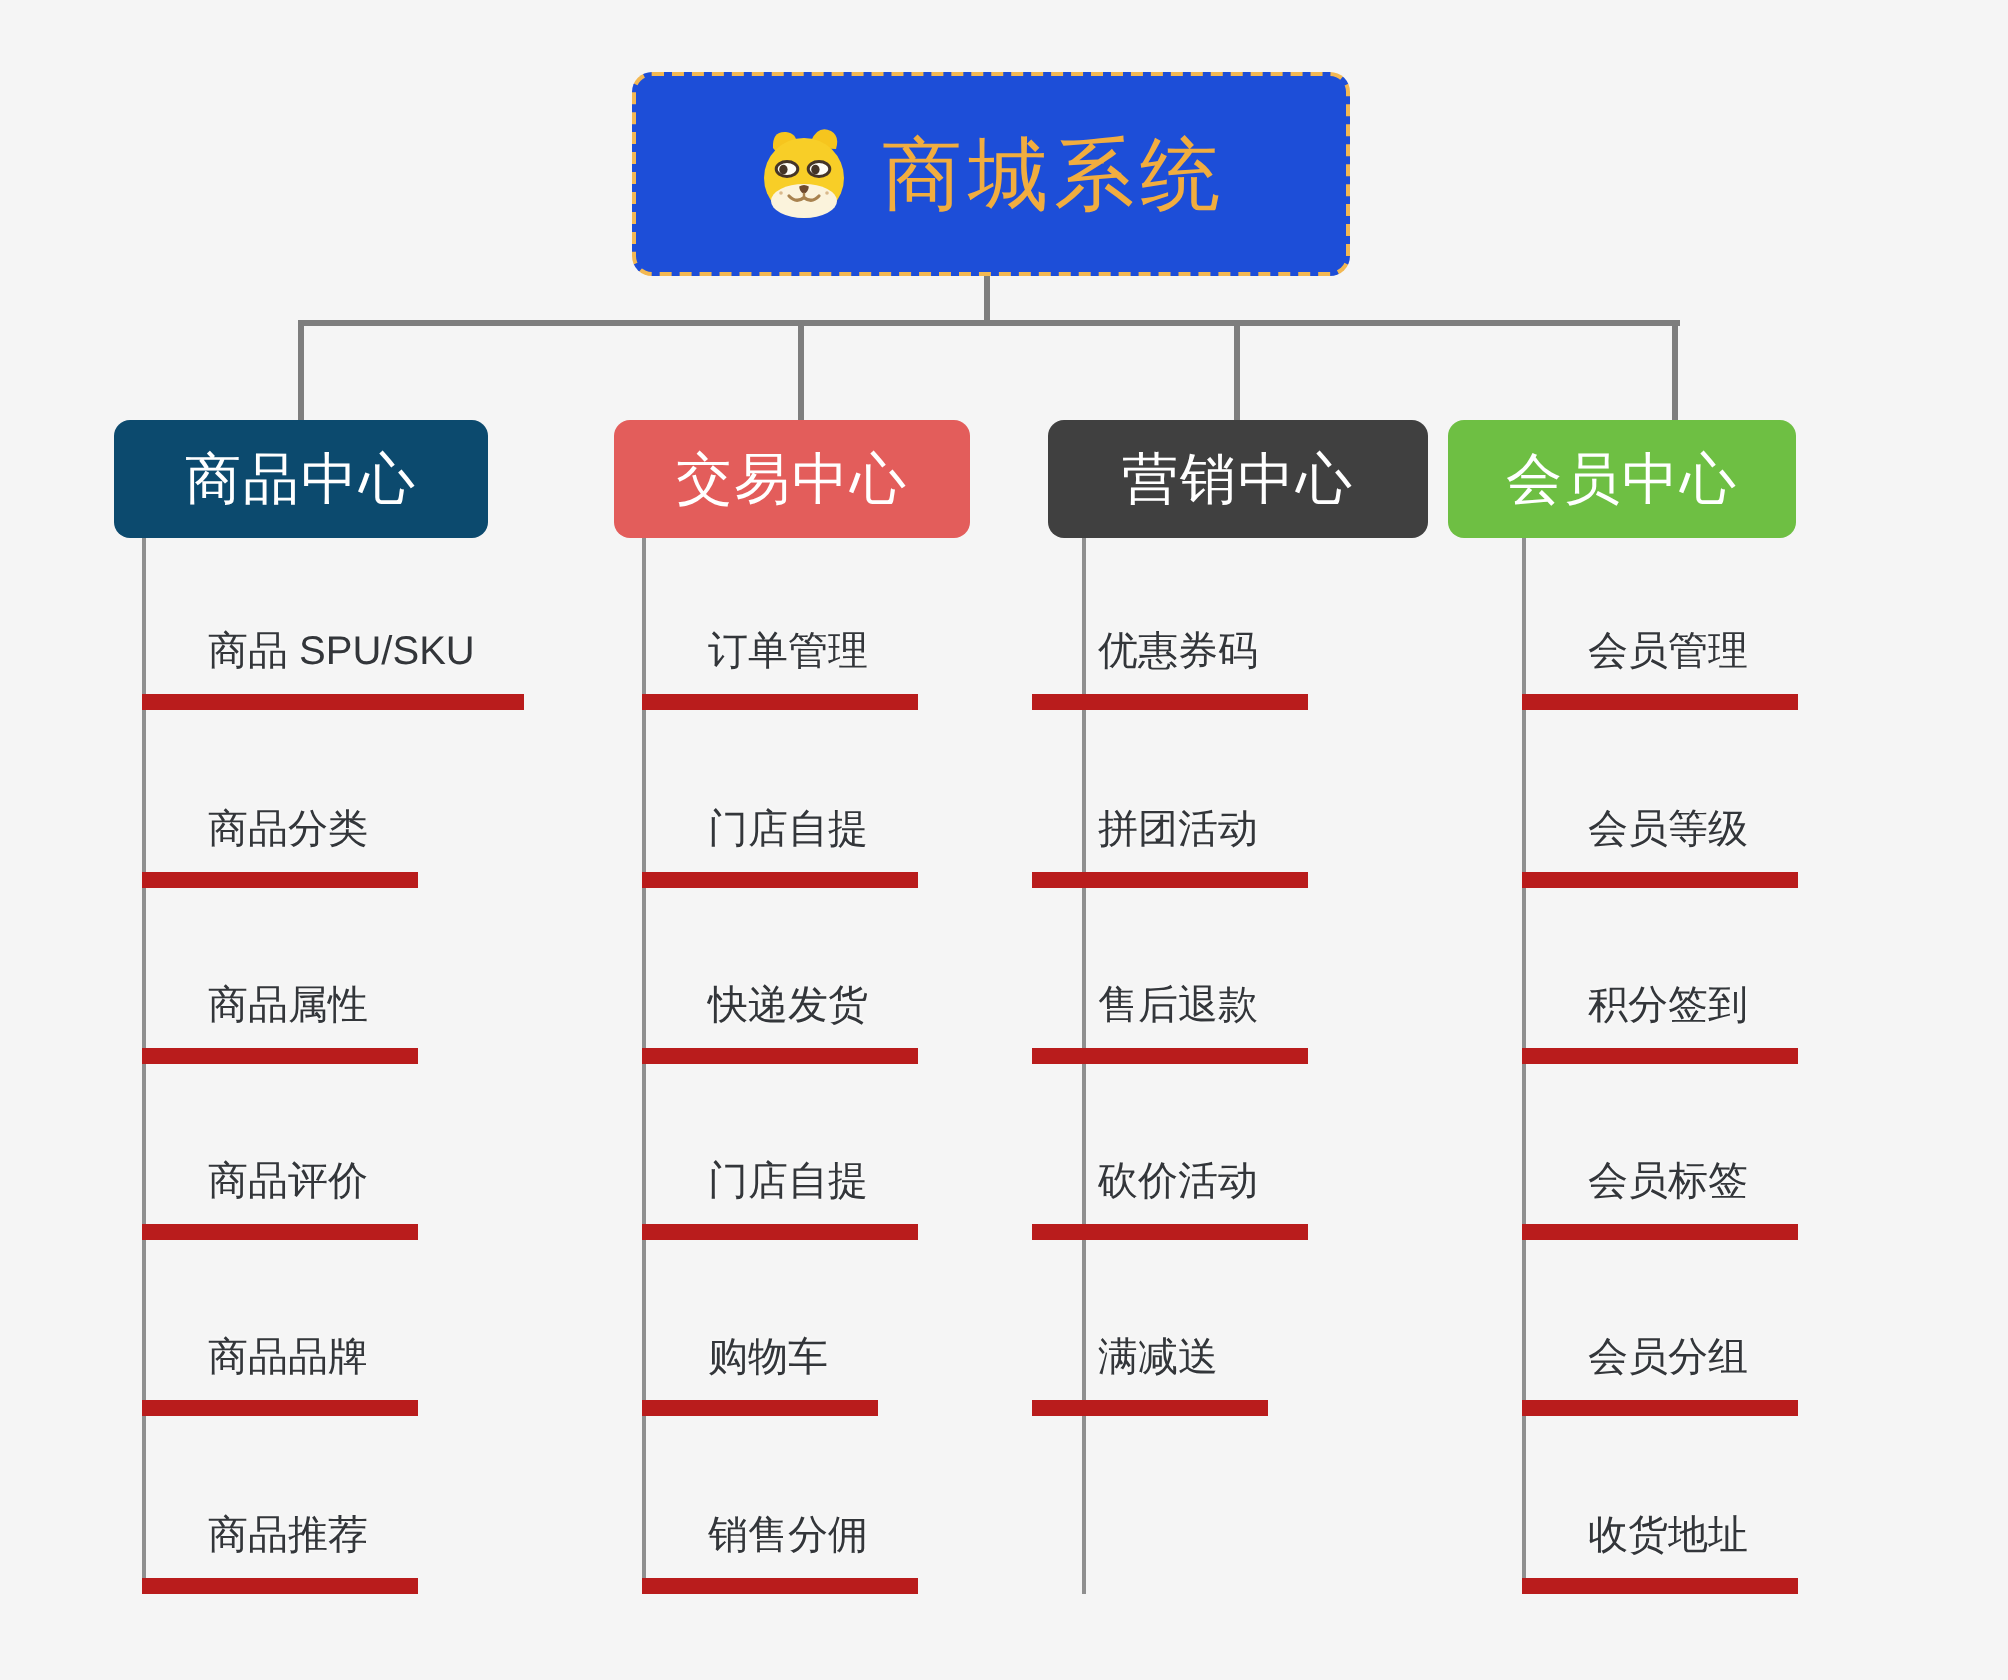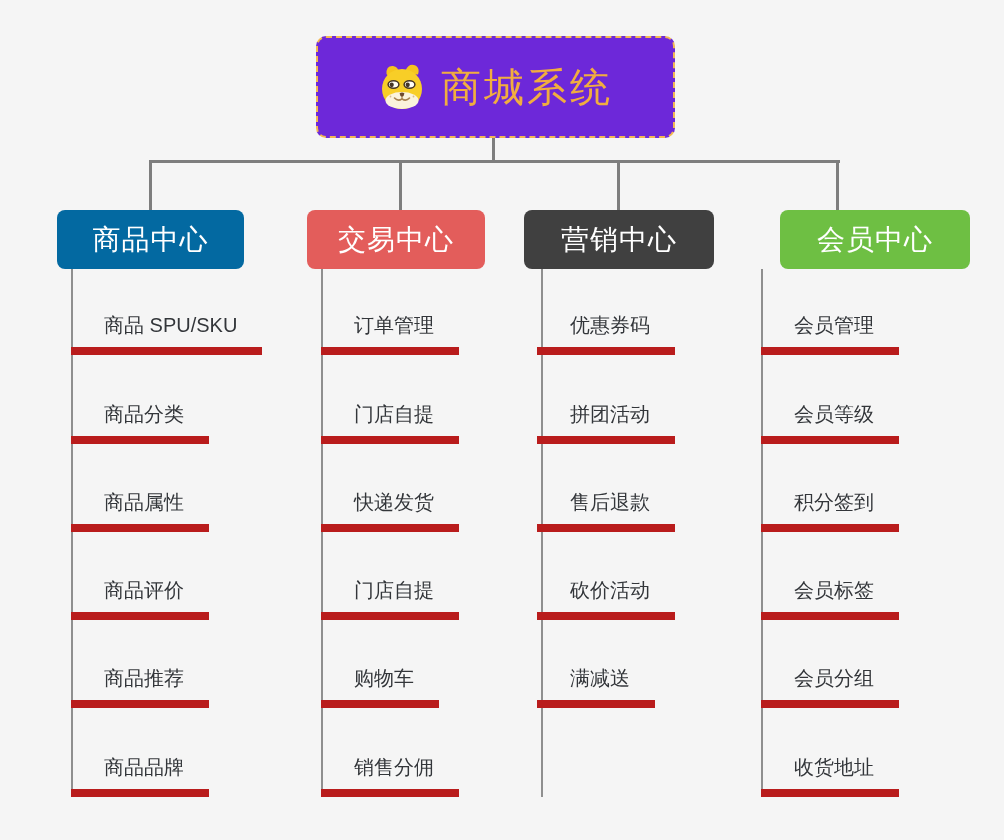--- a/index.html
+++ b/index.html
@@ -11,21 +11,21 @@
     font-family: "Liberation Sans", "DejaVu Sans", sans-serif;
     overflow: hidden;
   }
 
   
   .root-node {
     position: absolute;
     left: 316px; top: 36px;
     width: 359px; height: 102px;
     box-sizing: border-box;
-    background: #6d28d9;
+    background: #1d4ed8;
     border: 2px dashed #f3b852;
     border-radius: 10px;
     display: flex;
     align-items: center;
     justify-content: center;
     gap: 15px;
   }
   .root-label {
     font-size: 40px;
     letter-spacing: 3px;
@@ -53,34 +53,34 @@
     font-size: 28px;
     letter-spacing: 1px;
     display: flex;
     align-items: center;
     justify-content: center;
     white-space: nowrap;
   }
   .box-1 { left: 57px;  width: 187px; }
   .box-2 { left: 307px; width: 178px; }
   .box-3 { left: 524px; width: 190px; }
-  .box-4 { left: 780px; width: 190px; }
+  .box-4 { left: 724px; width: 174px; }
 
   
   .trunk { position: absolute; top: 269px; width: 2px; height: 528px; background: #8f8f8f; }
   .trunk-1 { left: 71px; }
   .trunk-2 { left: 321px; }
   .trunk-3 { left: 541px; }
   .trunk-4 { left: 761px; }
 
   
   .column { position: absolute; top: 267px; }
   .col-1 { left: 71px; }
   .col-2 { left: 321px; }
-  .col-3 { left: 537px; }
+  .col-3 { left: 516px; }
   .col-4 { left: 761px; }
   .child-row {
     height: 88.3px;
     display: flex;
     align-items: flex-end;
   }
   .child-label {
     display: inline-block;
     border-bottom: 8px solid #b91c1c;
     padding: 0 25px 8px 33px;
@@ -114,21 +114,21 @@
       <ellipse cx="29.7" cy="21.8" rx="2.1" ry="2.4" fill="#453527"></ellipse>
       <path d="M21.6 30.2 Q24 28.7 26.4 30.2 Q26.2 33 24 33.9 Q21.8 33 21.6 30.2 Z" fill="#6e4a2f"></path>
       <path d="M24 33.9 L24 35.6" stroke="#a8824f" stroke-width="1.2" stroke-linecap="round"></path>
       <path d="M16.5 35 Q20 38.8 24 35.8 Q28 38.8 31.5 35" fill="none" stroke="#a8824f" stroke-width="1.6" stroke-linecap="round"></path>
       <circle cx="12.5" cy="33.5" r="0.9" fill="#d9b98c"></circle>
       <circle cx="35.5" cy="33.5" r="0.9" fill="#d9b98c"></circle>
     </svg>
     <span class="root-label">商城系统</span>
   </div>
 
-  <div class="branch-box box-1" style="background-color: #0369a1; text-align: center;">
+  <div class="branch-box box-1" style="background-color: #0c4a6e; text-align: center;">
     <span>商品中心</span>
   </div>
   <div class="branch-box box-2" style="background-color: rgb(227, 93, 91);">
     <span>交易中心</span>
   </div>
   <div class="branch-box box-3" style="background-color: #404040;">
     <span>营销中心</span>
   </div>
   <div class="branch-box box-4" style="background-color: rgb(110, 191, 67);">
     <span>会员中心</span>
@@ -146,25 +146,25 @@
     <div class="child-row">
         <span class="child-label">商品分类</span>
       </div>
     <div class="child-row">
         <span class="child-label">商品属性</span>
       </div>
     <div class="child-row">
         <span class="child-label">商品评价</span>
       </div>
     <div class="child-row">
+        <span class="child-label">商品品牌</span>
+      </div>
+    <div class="child-row">
         <span class="child-label">商品推荐</span>
       </div>
-    <div class="child-row">
-        <span class="child-label">商品品牌</span>
-      </div>
   </div>
 
   <div class="column col-2">
     <div class="child-row">
         <span class="child-label">订单管理</span>
       </div>
     <div class="child-row">
         <span class="child-label">门店自提</span>
       </div>
     <div class="child-row">

